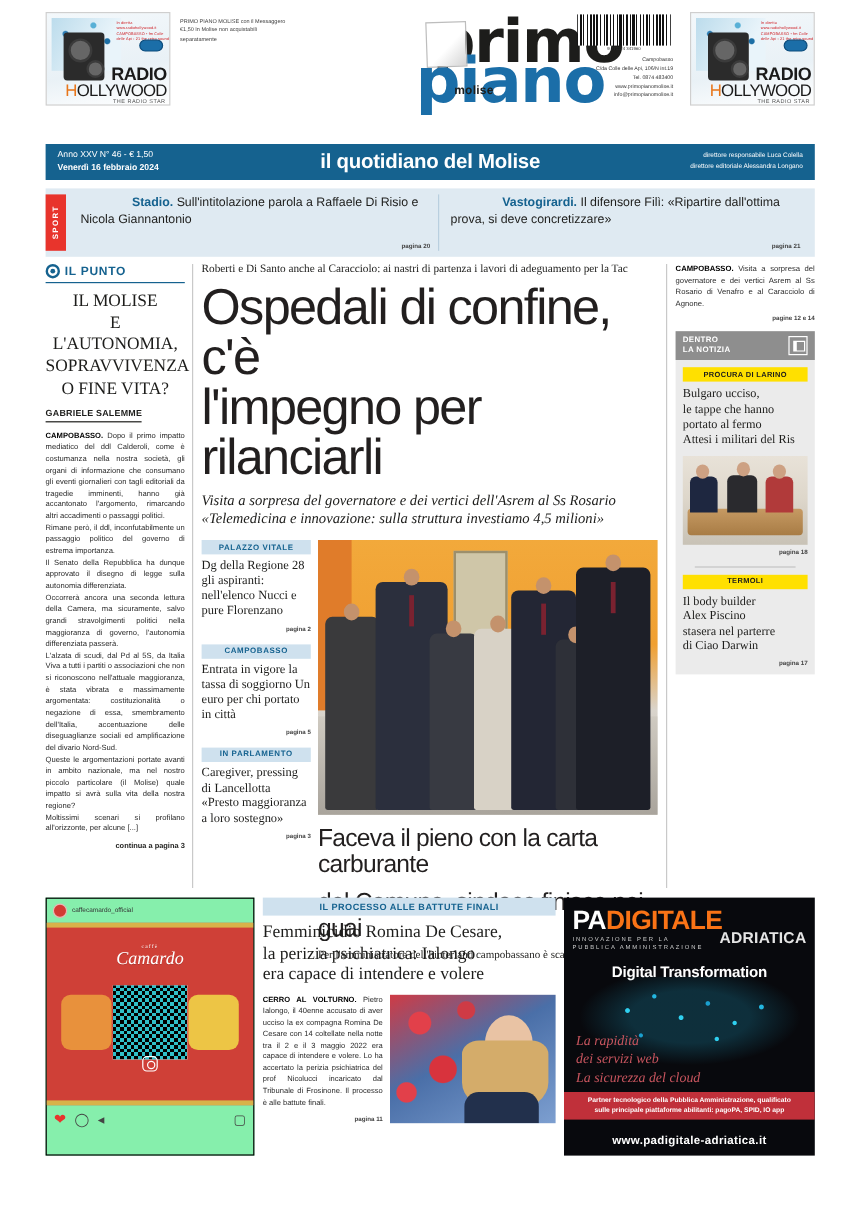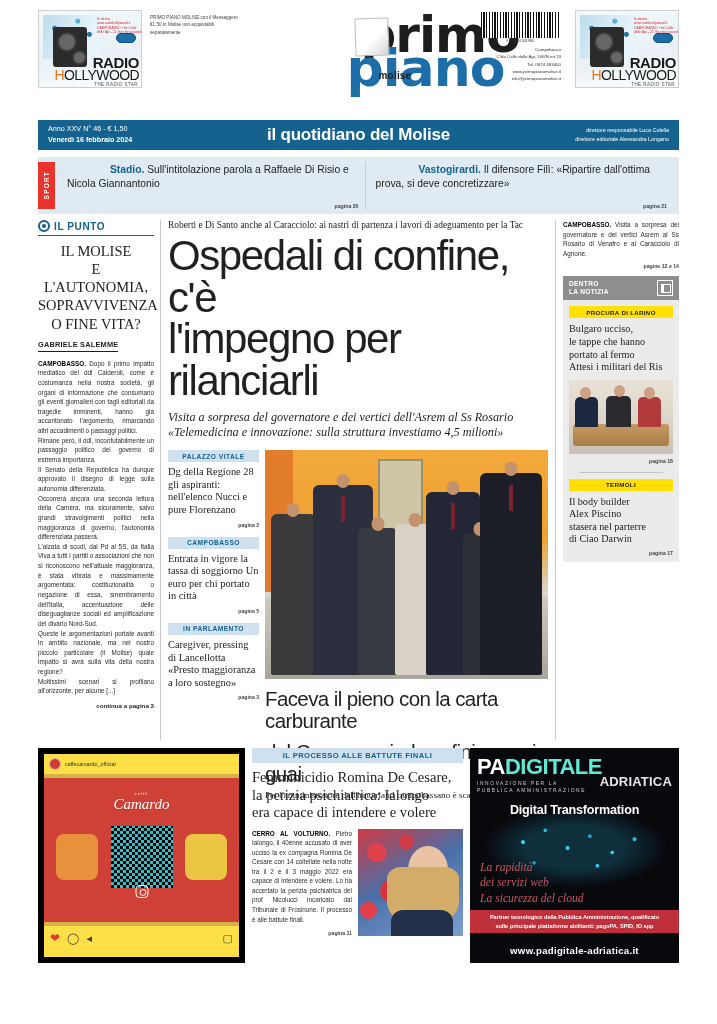--- a/index.html
+++ b/index.html
@@ -282,21 +282,21 @@
   .r-photo .p3 { position: absolute; left: 66%; bottom: 36%; width: 22%; height: 40%; background: #b13a3a; border-radius: 5px 5px 0 0; }
   .r-photo .h1,.r-photo .h2,.r-photo .h3 { position: absolute; width: 11px; height: 12px; border-radius: 50%; background: #cda183; }
   .r-photo .h1 { left: 11%; bottom: 74%; }
   .r-photo .h2 { left: 43%; bottom: 76%; }
   .r-photo .h3 { left: 72%; bottom: 74%; }
   .r-divider { height: 1px; background: #c4c4c4; margin: 8px 16px 0; }
 
   
   .bottom-row { display: flex; margin-top: 8px; gap: 7px; height: 215px; }
 
-  .insta-ad { width: 207px; flex: none; border: 6px solid #000000; background: #fde047; }
+  .insta-ad { width: 174px; flex: none; border: 1px solid #000000; background: #86efac; }
   .insta-top { display: flex; align-items: center; gap: 4px; padding: 4px 5px; }
   .insta-top .av {
     width: 12px; height: 12px; border-radius: 50%;
     background: #d23b33; border: 1.5px solid #e7b7b4;
   }
   .insta-top .hn { font-size: 5.4px; color: #333; }
   .insta-body {
     position: relative; height: 152px; background: #cf4037;
     border-top: 4px solid #d8b24a; border-bottom: 4px solid #d8b24a;
   }
@@ -381,21 +381,21 @@
     position: absolute; right: 10%; bottom: 0; width: 62px; height: 26px;
     background: #22304c; border-radius: 12px 12px 0 0;
   }
 
   .pa-ad {
     width: 209px; flex: none; background: #08090d; position: relative;
     overflow: hidden; color: #fff; padding: 8px 7px;
   }
   .pa-ad .l1 { font-size: 22px; font-weight: bold; letter-spacing: -.5px; line-height: 1; }
   .pa-ad .l1 .pa { color: #ffffff; }
-  .pa-ad .l1 .dig { color: #5eead4; }
+  .pa-ad .l1 .dig { color: #f97316; }
   .pa-ad .sub1 {
     font-size: 4.9px; letter-spacing: 1.6px; line-height: 1.35; color: #cfcfcf;
     margin-top: 1px; display: inline-block;
   }
   .pa-ad .adr {
     font-size: 13px; font-weight: bold; letter-spacing: .2px;
     color: #e5e5e5; position: absolute; right: 7px; top: 26px;
   }
   .pa-ad .dt {
     font-size: 12.6px; font-weight: bold; text-align: center; margin-top: 7px;

